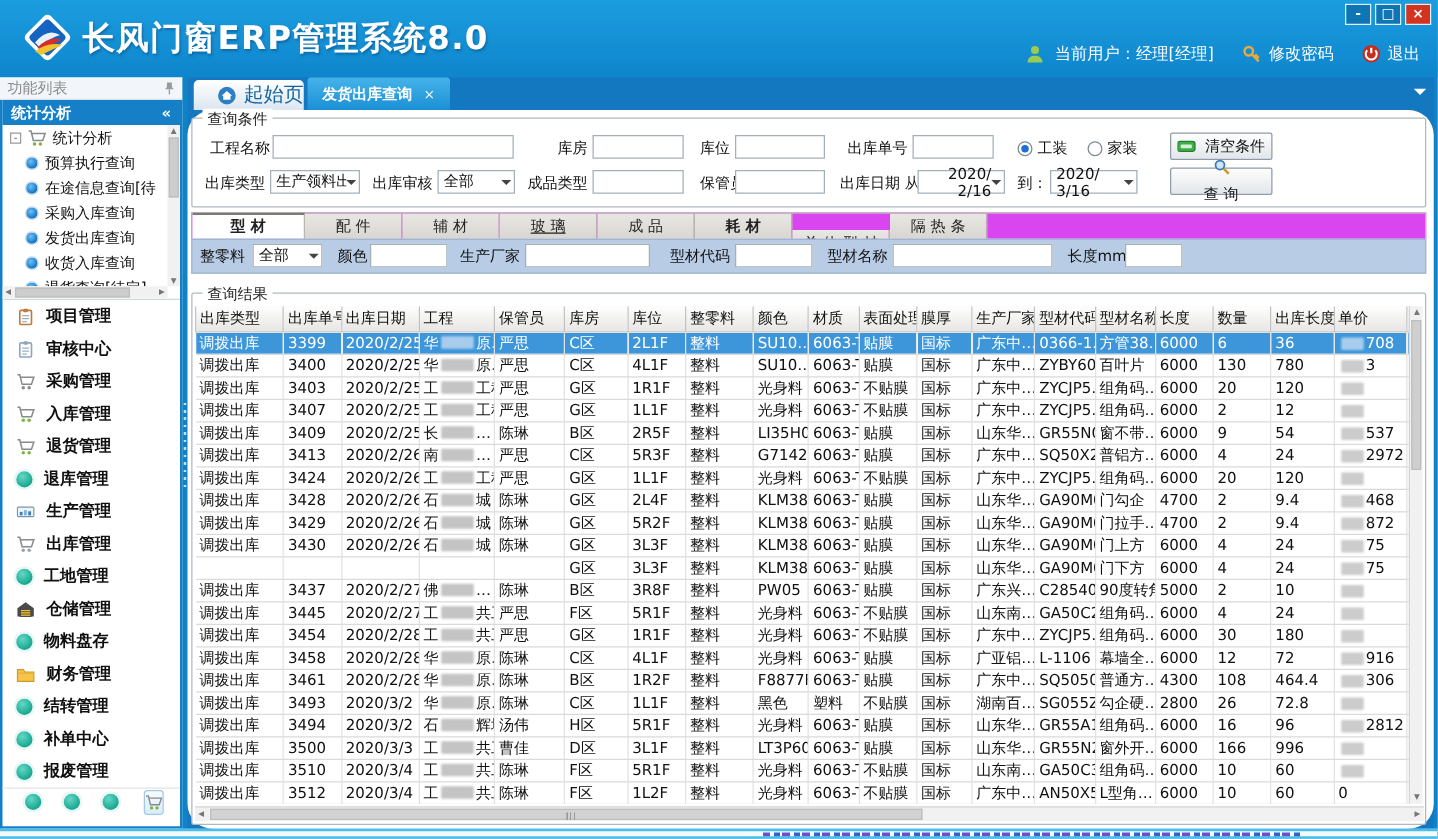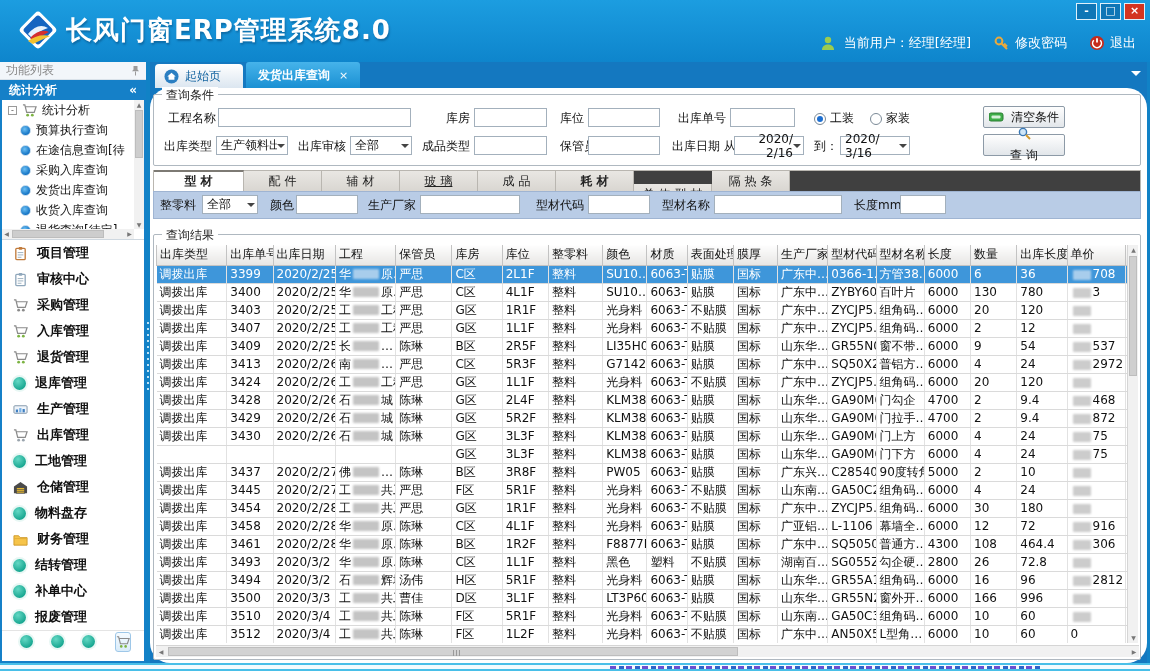--- a/index.html
+++ b/index.html
@@ -49,42 +49,42 @@
     background:linear-gradient(#f6fbff,#d9ecfa);display:flex;align-items:center;justify-content:center;margin-left:2px;}
   .chev{color:#555;font-size:10px;}
   .splitter{position:absolute;left:146px;top:62px;width:4px;height:601px;background:#1182c6;}
   .splitter:before{content:"";position:absolute;left:1px;top:260px;width:2px;height:70px;
     background:repeating-linear-gradient(#bfe2f5 0 2px,transparent 2px 6px);}
   
   .main{position:absolute;left:150px;top:62px;width:997px;height:601px;background:#1478c0;}
   .tabstrip{position:relative;height:26px;}
   .tab-home{position:absolute;left:5px;top:2px;width:88px;height:24px;border-radius:4px 4px 0 0;
     background:linear-gradient(#ffffff,#dbe6f0);color:#1464a0;display:flex;align-items:center;gap:6px;
-    padding-left:9px;font-size:12px;}
+    padding-left:9px;font-size:16px;justify-content:flex-end;}
   .tab-active{position:absolute;left:96px;top:0;width:114px;height:26px;border-radius:3px 3px 0 0;
     background:linear-gradient(#46b3ea,#1a90d3);color:#fff;font-weight:bold;display:flex;
     align-items:center;justify-content:center;gap:9px;font-size:12px;}
   .tab-x{font-weight:normal;font-size:11px;opacity:.95;}
   .strip-caret{position:absolute;right:6px;top:9px;width:0;height:0;border:5px solid transparent;
     border-top-color:#fff;}
   .content{position:absolute;left:0;top:26px;width:997px;height:575px;background:#fff;border-radius:20px;}
   .gbox{position:absolute;border:1px solid #afb8c0;border-radius:2px;background:#fff;}
   .legend{position:absolute;top:-8px;left:8px;background:#fff;padding:0 4px;font-size:12px;color:#222;}
   .ql{position:absolute;height:16px;line-height:16px;white-space:nowrap;}
   .qi{position:absolute;height:19px;border:1px solid #a3b0bc;background:#fff;padding:0 3px;font:inherit;}
   .dd{position:absolute;height:19px;border:1px solid #a3b0bc;background:#fff;display:flex;
     align-items:center;justify-content:space-between;padding:0 2px 0 4px;}
   .dd .car{width:0;height:0;border:4px solid transparent;border-top-color:#444;margin-top:4px;}
   .radio{position:absolute;display:flex;align-items:center;gap:4px;}
   .rdot{width:12px;height:12px;border-radius:50%;border:1px solid #7b8a97;background:#fff;position:relative;}
   .rdot.on:after{content:"";position:absolute;left:2px;top:2px;width:6px;height:6px;border-radius:50%;background:#1d6fd1;}
   .btn{position:absolute;width:82px;height:22px;border:1px solid #8d9aa7;border-radius:2px;
-    background:linear-gradient(#fefefe,#e2e6ea);display:flex;align-items:center;justify-content:center;gap:7px;margin-left:47px;}
+    background:linear-gradient(#fefefe,#e2e6ea);display:flex;align-items:center;justify-content:center;gap:7px;}
   
-  .subtabs{position:absolute;left:3px;top:82px;width:988px;height:21px;background:#404040;
+  .subtabs{position:absolute;left:3px;top:82px;width:988px;height:21px;background:#d946ef;
     display:flex;border:1px solid #b9b6b0;border-bottom:none;}
   .stab{height:21px;border-right:1px solid #b9b6b0;display:flex;align-items:center;justify-content:center;
     font-size:12px;color:#222;background:linear-gradient(#e9e7e3,#d8d5d0);}
   .stab.on{background:#fff;font-weight:bold;border-top:2px solid #7d7a74;margin-top:-1px;}
   .band{position:absolute;left:3px;top:103px;width:988px;height:28px;background:#b9cce6;border:1px solid #9fb4d2;}
   
   .rt-wrap{position:absolute;left:2px;top:10px;width:972px;height:398px;overflow:hidden;}
   table.rt{border-collapse:collapse;table-layout:fixed;width:982px;}
   .rt th{height:20px;background:linear-gradient(#fefefe,#e7e6e4);border:1px solid #c3c3c3;border-top:none;
     font-weight:normal;font-size:12px;text-align:left;padding:0 3px;white-space:nowrap;overflow:hidden;}

